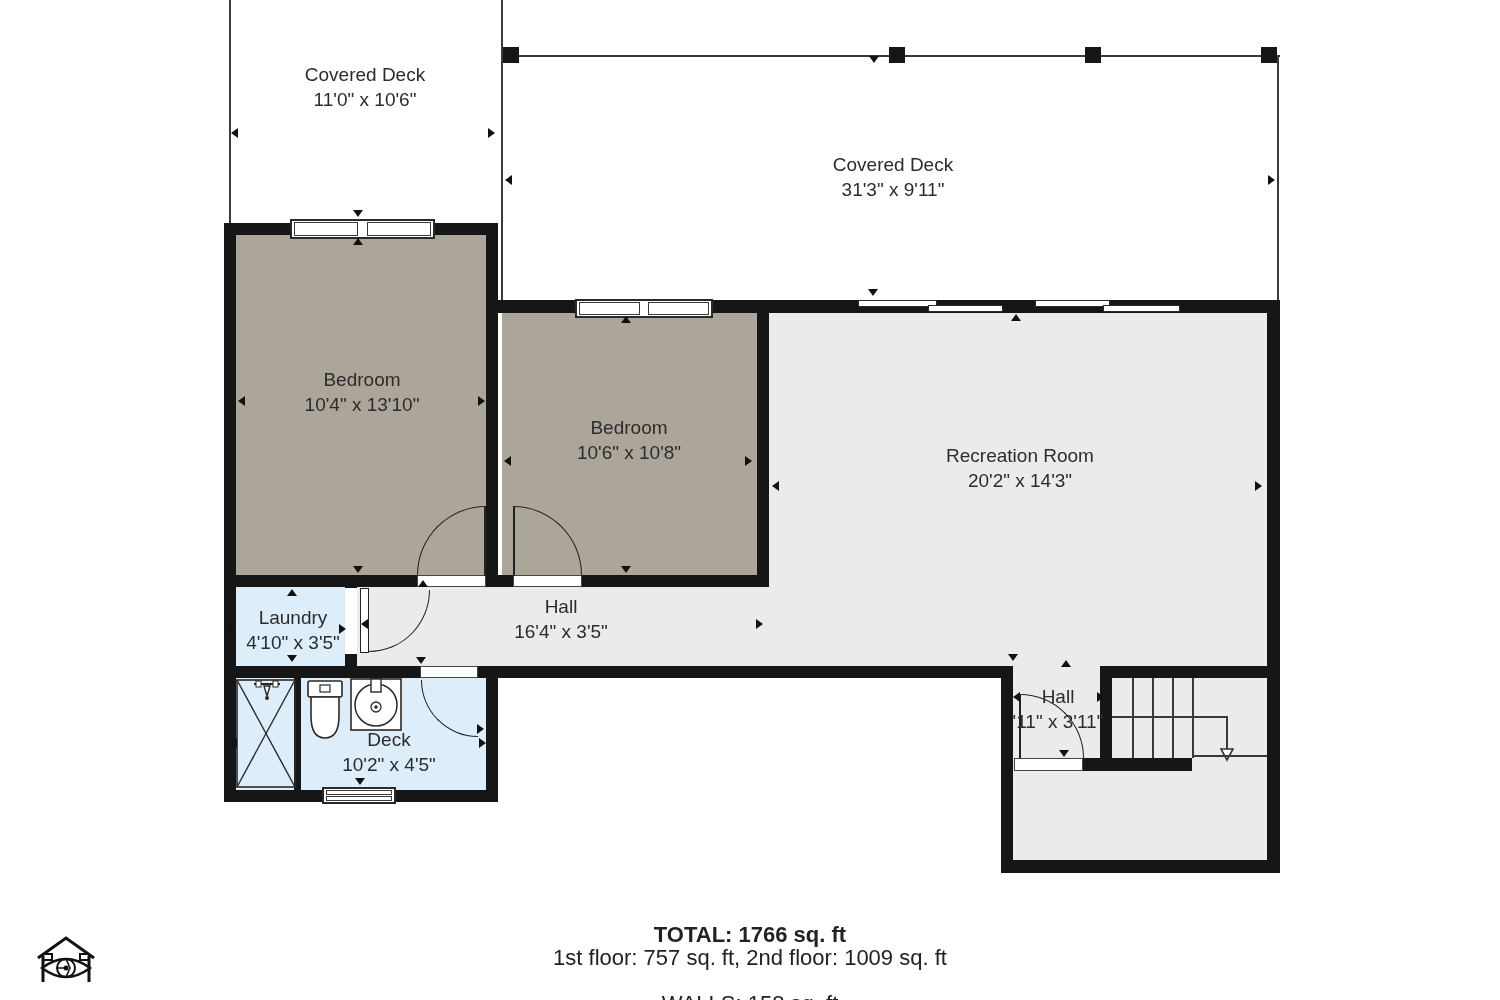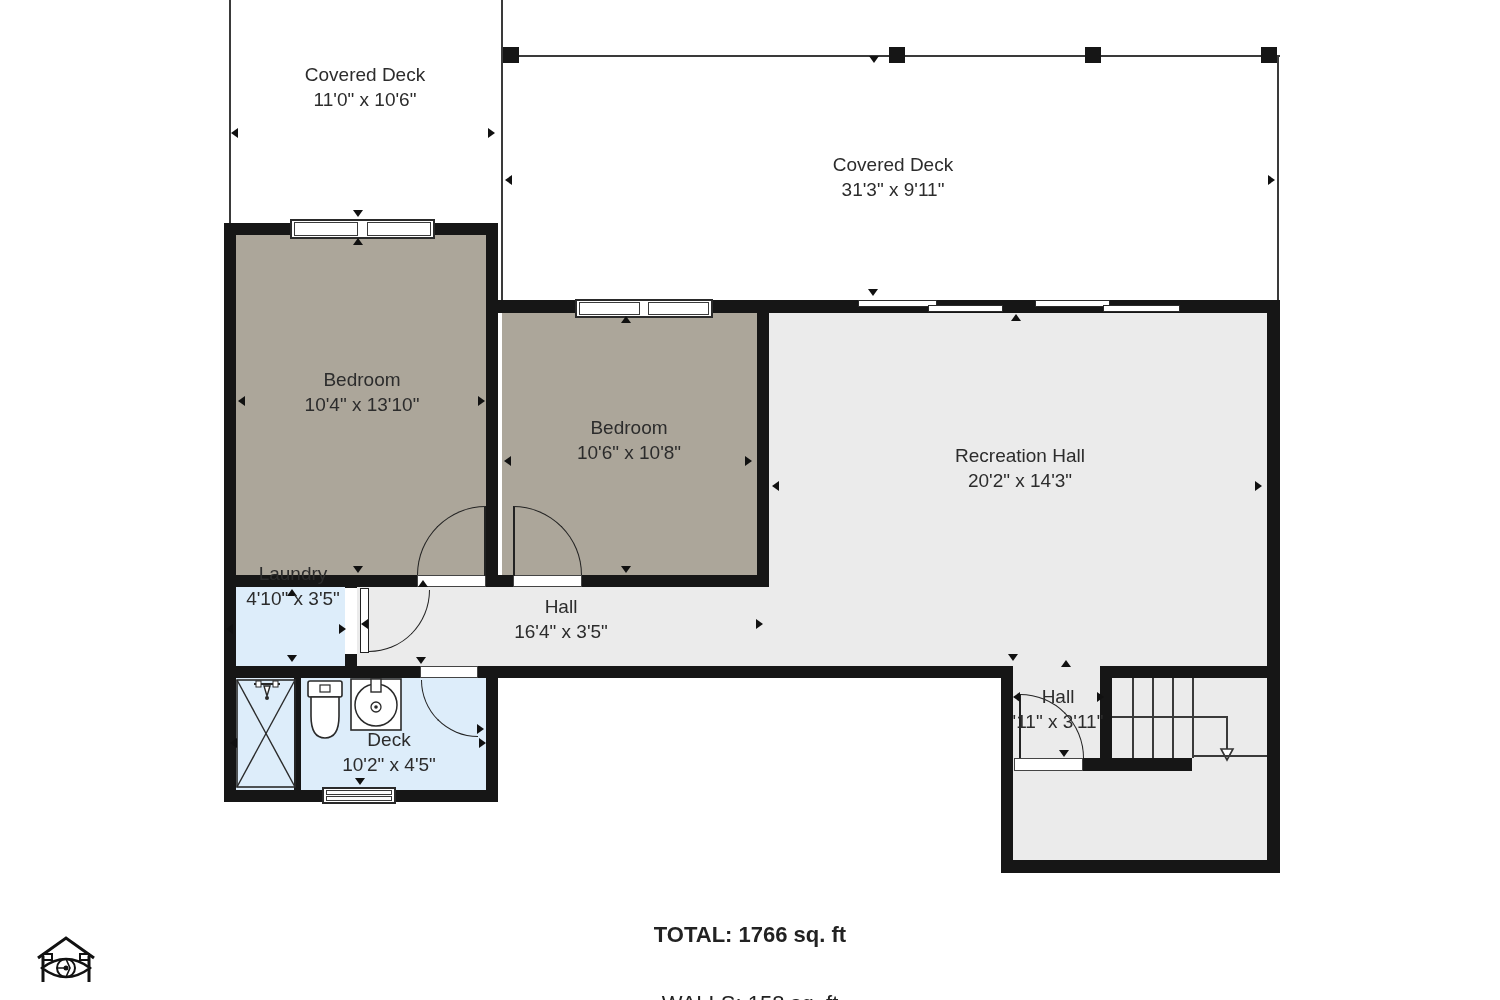--- a/index.html
+++ b/index.html
@@ -194,41 +194,42 @@
   </div>
   <div class="room-label" style="left:362px;top:367px;">
     <div>Bedroom</div>
     <div>10'4" x 13'10"</div>
   </div>
   <div class="room-label" style="left:629px;top:415px;">
     <div>Bedroom</div>
     <div>10'6" x 10'8"</div>
   </div>
   <div class="room-label" style="left:1020px;top:443px;">
-    <div>Recreation Hall</div>
+    <div>Recreation Room</div>
     <div>20'2" x 14'3"</div>
   </div>
-  <div class="room-label" style="left:293px;top:561px;">
+  <div class="room-label" style="left:293px;top:605px;">
     <div>Laundry</div>
     <div>4'10" x 3'5"</div>
   </div>
   <div class="room-label" style="left:561px;top:594px;">
     <div>Hall</div>
     <div>16'4" x 3'5"</div>
   </div>
   <div class="room-label" style="left:389px;top:727px;">
     <div>Deck</div>
     <div>10'2" x 4'5"</div>
   </div>
   <div class="room-label" style="left:1058px;top:684px;">
     <div>Hall</div>
     <div>'11" x 3'11"</div>
   </div>
 
   <div class="footer-line bold" style="top:923px;">TOTAL: 1766 sq. ft</div>
+  <div class="footer-line" style="top:946px;">1st floor: 757 sq. ft, 2nd floor: 1009 sq. ft</div>
   <div class="footer-line" style="top:992px;">WALLS: 158 sq. ft</div>
 
   <div id="logo">
     <svg width="72" height="48" viewBox="0 0 72 48">
       <path d="M8,22 L36,2 L64,22" fill="none" stroke="#111" stroke-width="3"></path>
       <path d="M13,20 L13,46 M59,20 L59,46" fill="none" stroke="#111" stroke-width="3"></path>
       <rect x="13" y="18" width="9" height="6" fill="none" stroke="#111" stroke-width="2"></rect>
       <rect x="50" y="18" width="9" height="6" fill="none" stroke="#111" stroke-width="2"></rect>
       <path d="M12,32 Q36,14 60,32 Q36,50 12,32 Z" fill="#fff" stroke="#111" stroke-width="2.4"></path>
       <circle cx="36" cy="32" r="9" fill="none" stroke="#111" stroke-width="2"></circle>

